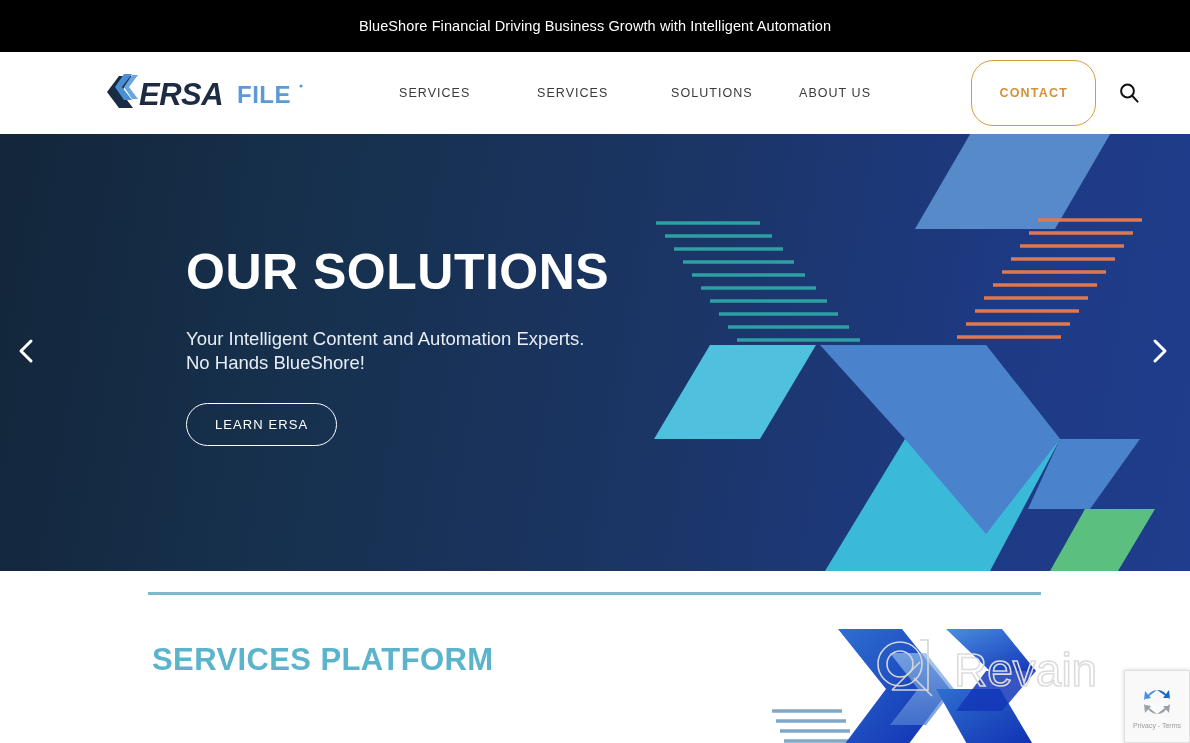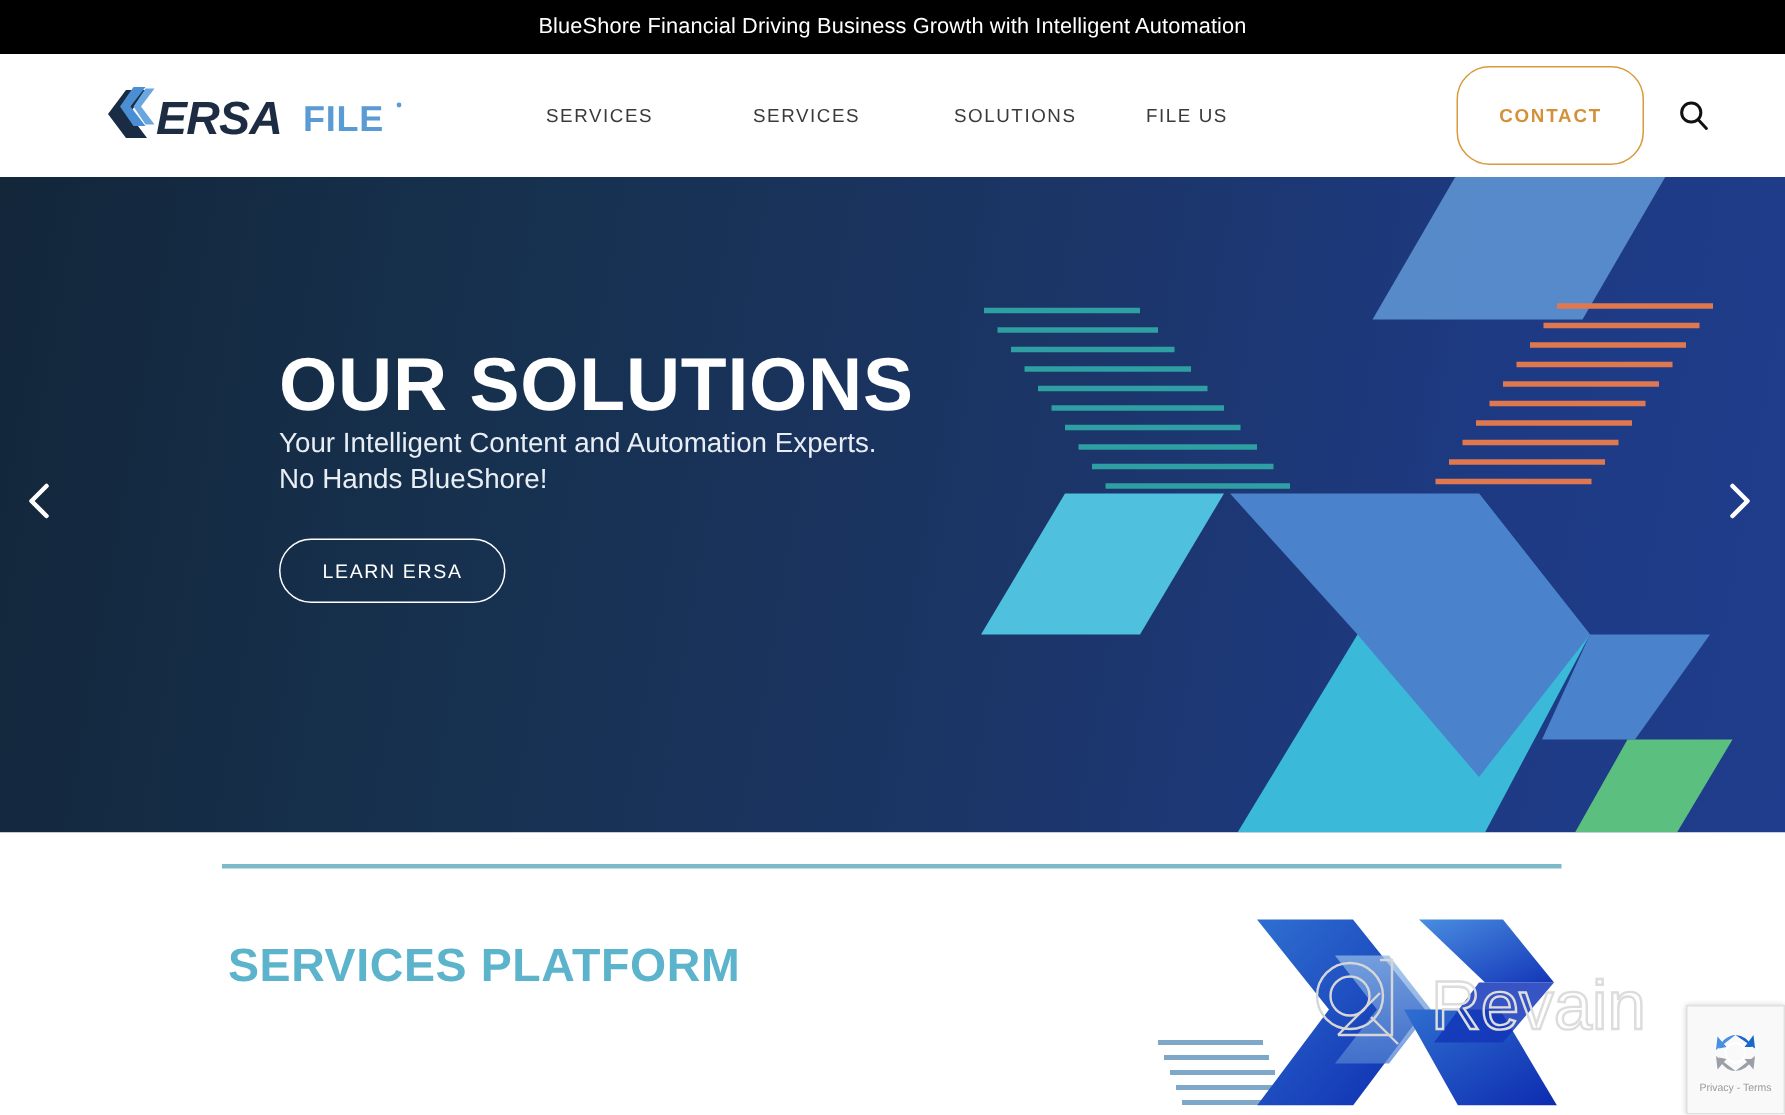--- a/index.html
+++ b/index.html
@@ -15,21 +15,21 @@
 
   .page {
     position: relative;
     width: 1190px;
     height: 743px;
     overflow: hidden;
   }
 
   
   .top-banner {
-    height: 36px;
+    height: 52px;
     background: #000000;
     display: flex;
     align-items: center;
     justify-content: center;
   }
   .top-banner-text {
     color: #ffffff;
     font-size: 14.5px;
     letter-spacing: .1px;
     white-space: nowrap;
@@ -37,20 +37,21 @@
 
   
   .header {
     height: 82px;
     background: #ffffff;
     display: flex;
     align-items: center;
     padding: 0 0 0 64px;
     position: relative;
     z-index: 20;
+    margin-left: 35px;
   }
 
   .logo {
     display: flex;
     align-items: center;
     height: 40px;
     flex: 0 0 auto;
     position: relative;
   }
   .logo svg { display: block; }
@@ -129,20 +130,21 @@
     color: #ffffff;
     font-size: 50px;
     font-weight: 700;
     letter-spacing: .5px;
     line-height: 1.05;
   }
   .hero-sub {
     color: #e9eef5;
     font-size: 18.5px;
     line-height: 1.32;
+    margin-top: 28px;
     font-weight: 400;
   }
   .learn-btn {
     margin-top: 28px;
     display: inline-block;
     border: 1.6px solid #ffffff;
     color: #ffffff;
     background: transparent;
     border-radius: 24px;
     padding: 13px 28px;
@@ -266,21 +268,21 @@
 
         <text x="138" y="31" font-family="'Liberation Sans', sans-serif" font-size="24" font-weight="700" fill="#5b9bd5" letter-spacing="0.5">FILE</text>
         <circle cx="202" cy="14" r="1.6" fill="#5b9bd5"></circle>
       </svg>
     </div>
 
     <nav class="nav">
       <a class="nav-item" href="#">SERVICES</a>
       <a class="nav-item" href="#">SERVICES</a>
       <a class="nav-item" href="#">SOLUTIONS</a>
-      <a class="nav-item" href="#">FILE US</a>
+      <a class="nav-item" href="#">ABOUT US</a>
     </nav>
 
     <div class="header-right">
       <button class="contact-btn">CONTACT</button>
       <span class="search-icon">
         <svg width="22" height="22" viewBox="0 0 22 22">
           <circle cx="9.5" cy="9" r="6.4" fill="none" stroke="#111111" stroke-width="2"></circle>
           <line x1="14.2" y1="13.8" x2="19.6" y2="19.6" stroke="#111111" stroke-width="2" stroke-linecap="round"></line>
         </svg>
       </span>

